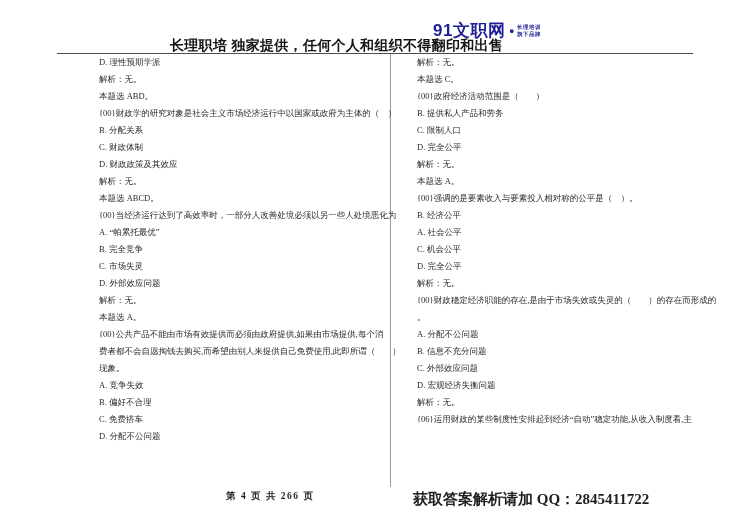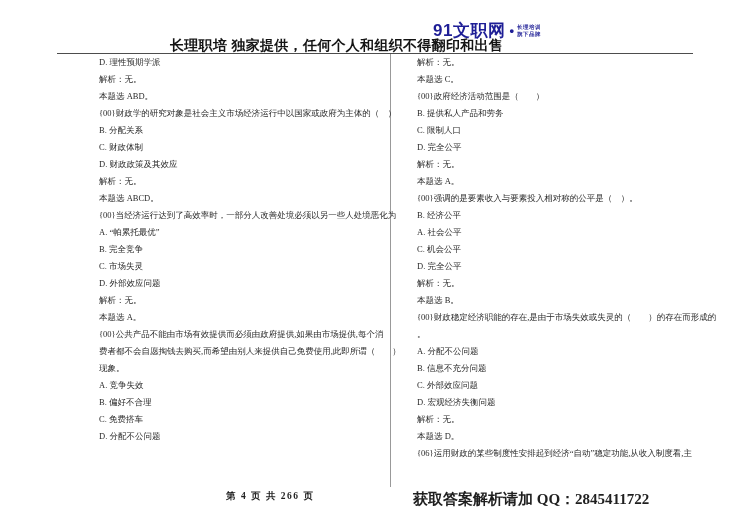--- a/index.html
+++ b/index.html
@@ -154,29 +154,27 @@
       <div class="line">C. 限制人口</div>
       <div class="line">D. 完全公平</div>
       <div class="line">解析：无。</div>
       <div class="line">本题选 A。</div>
       <div class="line">{00}强调的是要素收入与要素投入相对称的公平是（　）。</div>
       <div class="line">B. 经济公平</div>
       <div class="line">A. 社会公平</div>
       <div class="line">C. 机会公平</div>
       <div class="line">D. 完全公平</div>
       <div class="line">解析：无。</div>
-      <div class="line">本题选 B。</div>
       <div class="line">{00}财政稳定经济职能的存在,是由于市场失效或失灵的（　　）的存在而形成的</div>
       <div class="line">。</div>
       <div class="line">A. 分配不公问题</div>
       <div class="line">B. 信息不充分问题</div>
       <div class="line">C. 外部效应问题</div>
       <div class="line">D. 宏观经济失衡问题</div>
       <div class="line">解析：无。</div>
-      <div class="line">本题选 D。</div>
       <div class="line">{06}运用财政的某些制度性安排起到经济“自动”稳定功能,从收入制度看,主</div>
     </div>
 
   <div class="page-num">第 4 页 共 266 页</div>
 
   <div class="qq">获取答案解析请加 QQ：2845411722</div>
 
 </div>
 
 </body></html>

